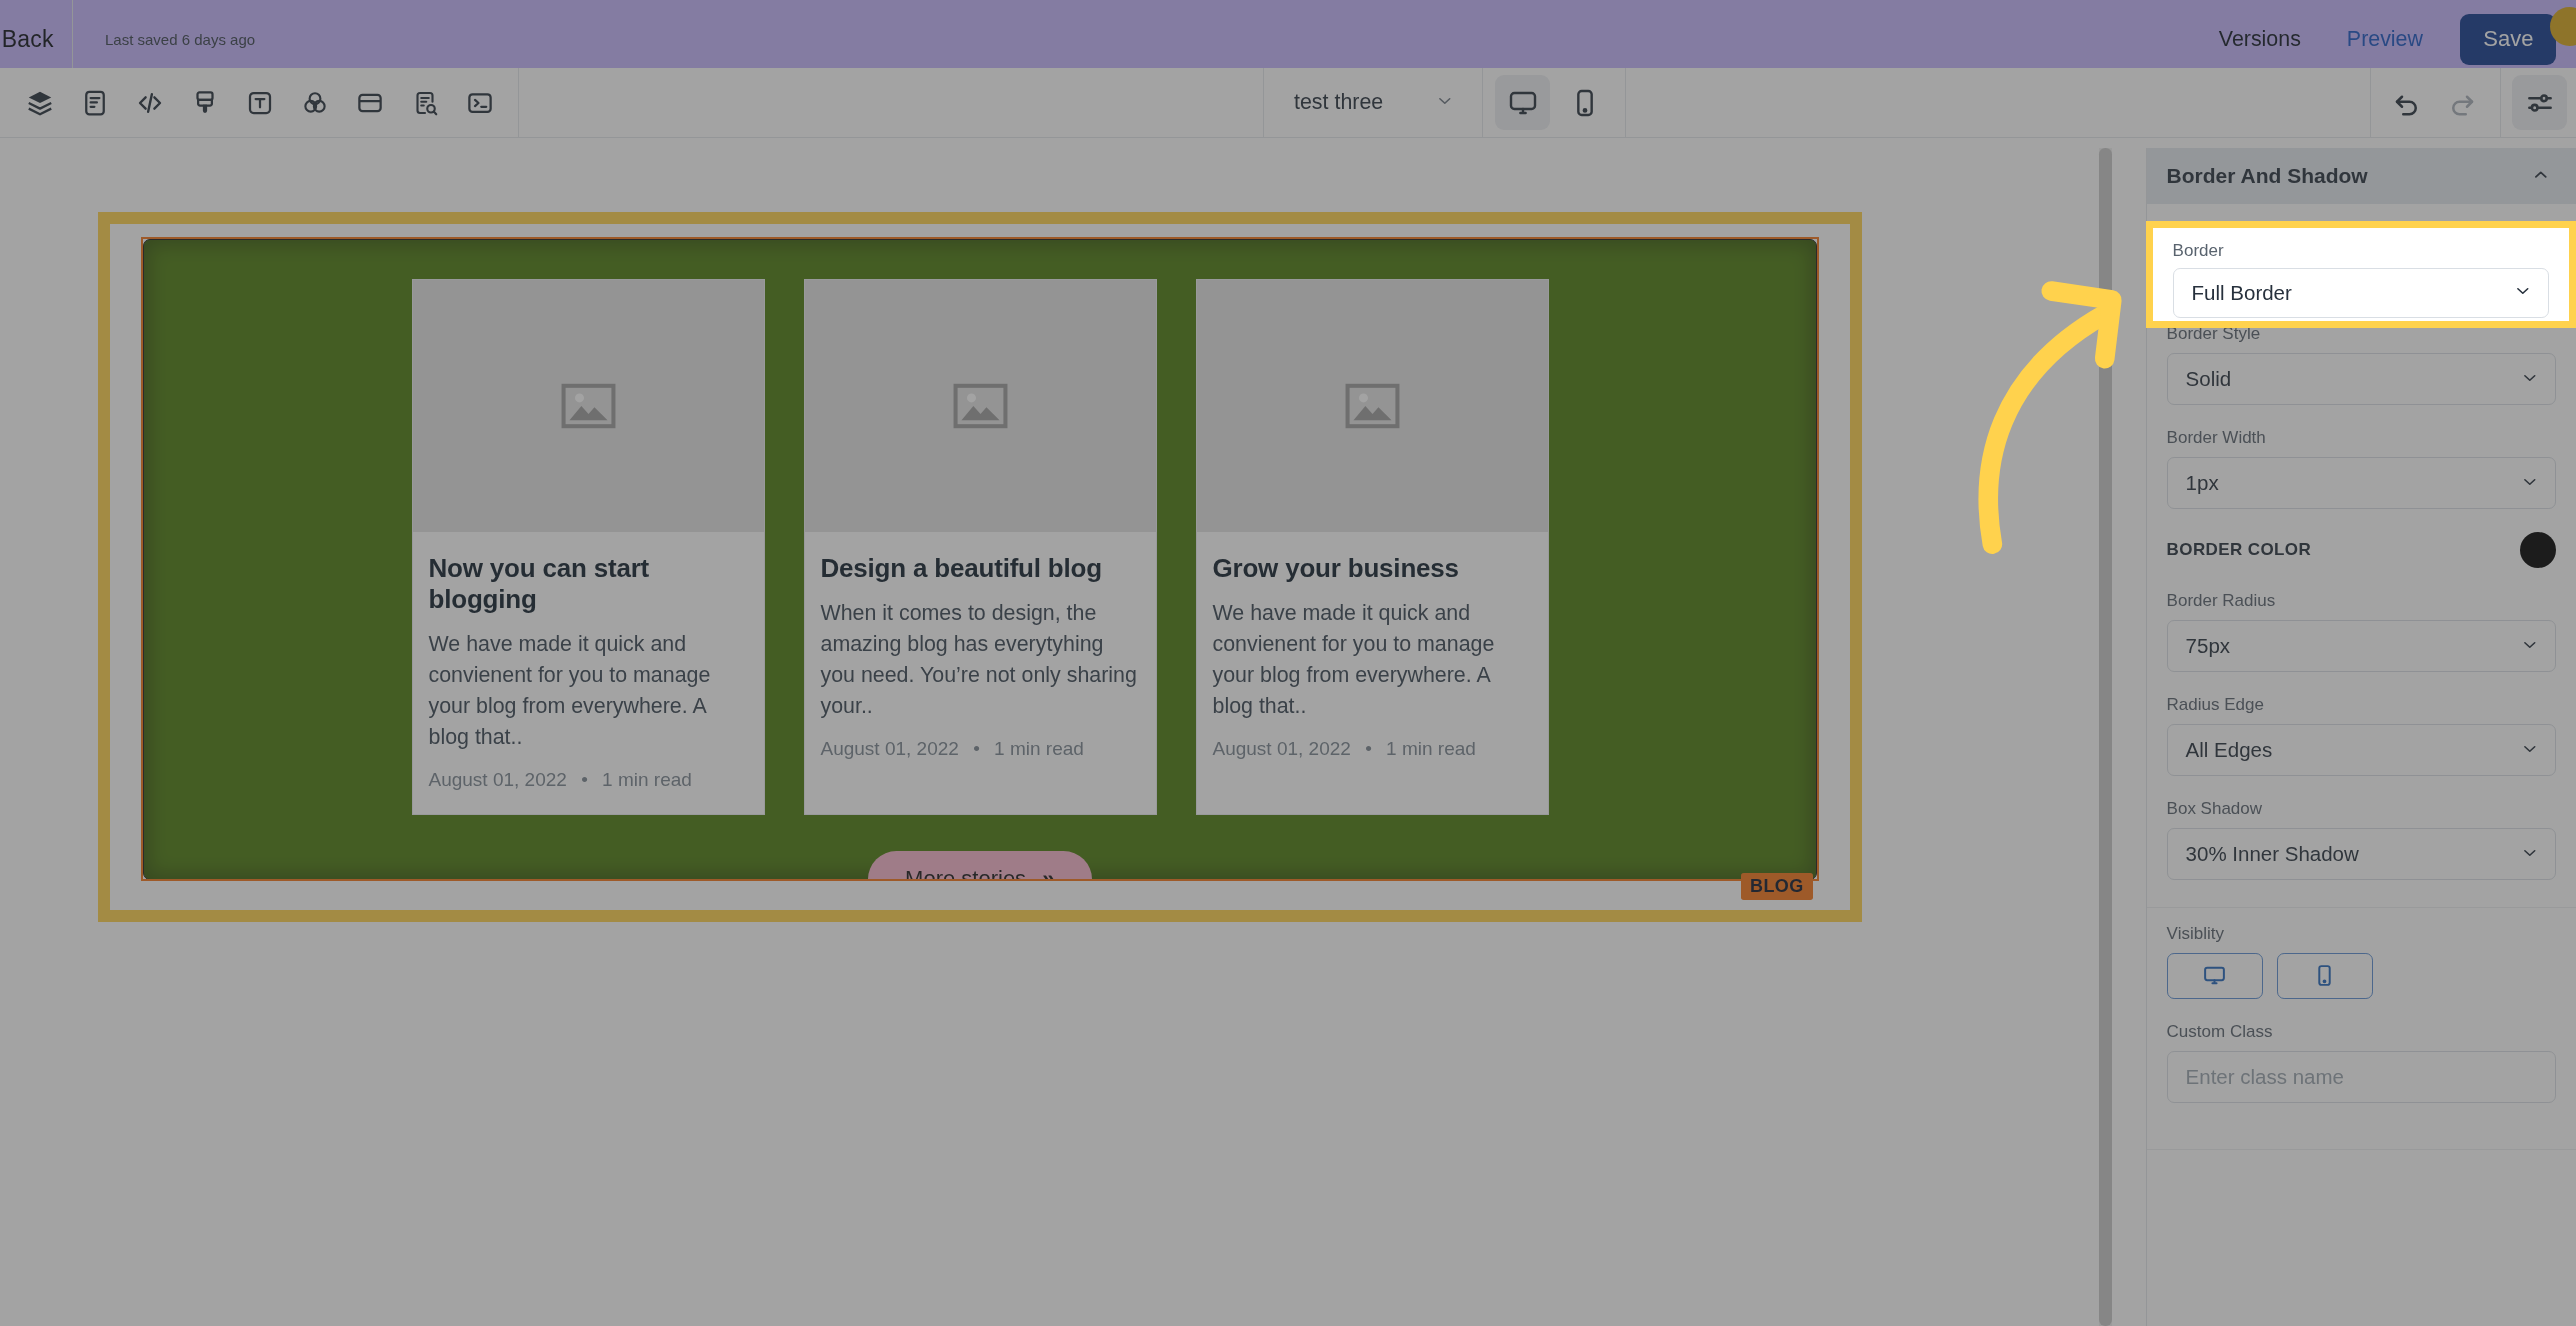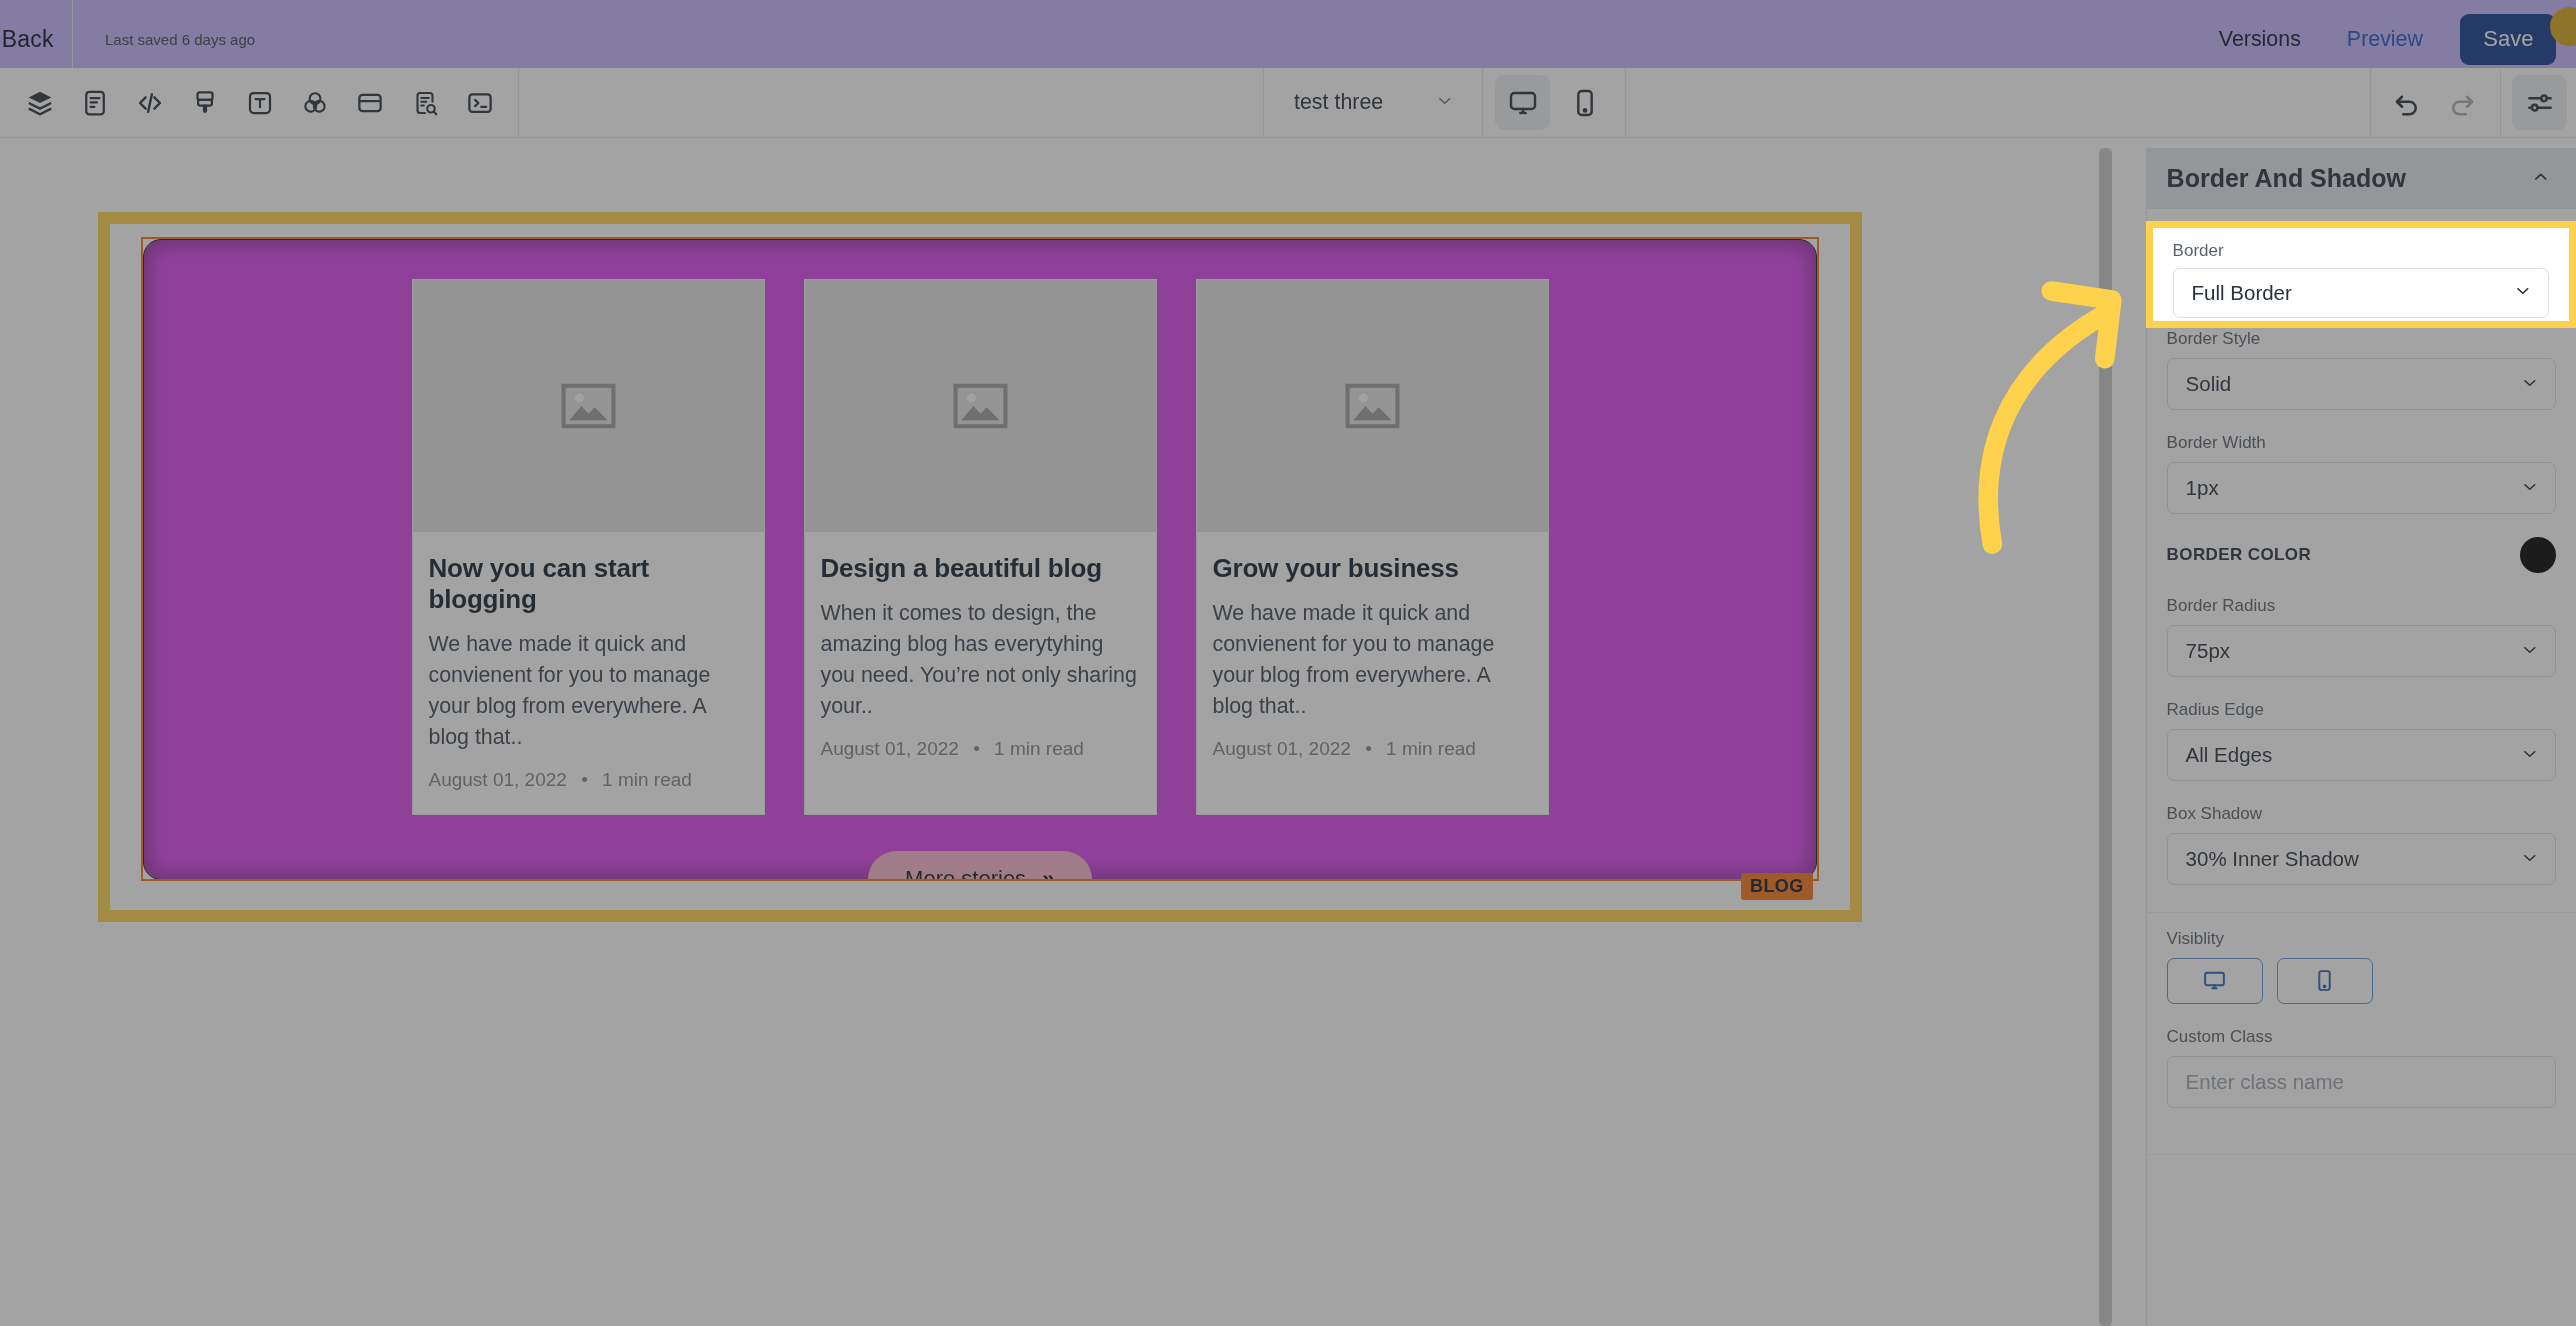--- a/index.html
+++ b/index.html
@@ -107,23 +107,23 @@
     position: absolute; left: 1741px; top: 873px;
     background: #f5761a; color: #0f172a; font-size: 18px; font-weight: 700;
     letter-spacing: 0.4px; padding: 2.7px 9px 3.6px 9px; border-radius: 2.7px;
     z-index: 46;
   }
 
   
   .blog-section {
     position: absolute; left: 143px; top: 239px;
     width: 1674px; height: 641px;
-    background: #d946ef;
+    background: #4d7c0f;
     border: 1.8px solid #1b1b1b;
-    border-radius: 18px;
+    border-radius: 7px;
     box-shadow: inset 0 0 19.6px 5.4px rgba(0,0,0,.30);
     z-index: 44;
     overflow: hidden;
   }
   .cards-row {
     display: flex; gap: 39px; justify-content: center;
     padding-top: 39px;
   }
   .blog-card {
     width: 353px; background: #ffffff;
@@ -157,21 +157,21 @@
   .right-panel {
     position: absolute; top: 148px; left: 2146px; width: 430px; height: 1178px;
     background: #ffffff; border-left: 0.9px solid #e3e6ea; overflow: hidden;
   }
   .panel-section { border-bottom: 0.9px solid #eceef0; }
   .section-header {
     background: #e3e8ef; display: flex; align-items: center;
     justify-content: space-between; padding: 16px 25px 16px 19.6px;
     cursor: pointer;
   }
-  .section-title { font-size: 25px; font-weight: 700; color: #27313d; }
+  .section-title { font-size: 21px; font-weight: 700; color: #27313d; }
   .section-body { padding: 16px 19.6px 23px 19.6px; }
   .field { margin-bottom: 23px; }
   .field-label { font-size: 17px; color: #59636e; margin-bottom: 9px; }
   .field-label.caps { font-weight: 700; color: #27313d; letter-spacing: 0.4px; }
   .select-box {
     height: 52px; border: 0.9px solid #d9dee4; border-radius: 7.1px;
     display: flex; align-items: center; justify-content: space-between;
     padding: 0 16px 0 18px; background: #ffffff; cursor: pointer;
   }
   .select-value { font-size: 20.5px; color: #27313d; }

